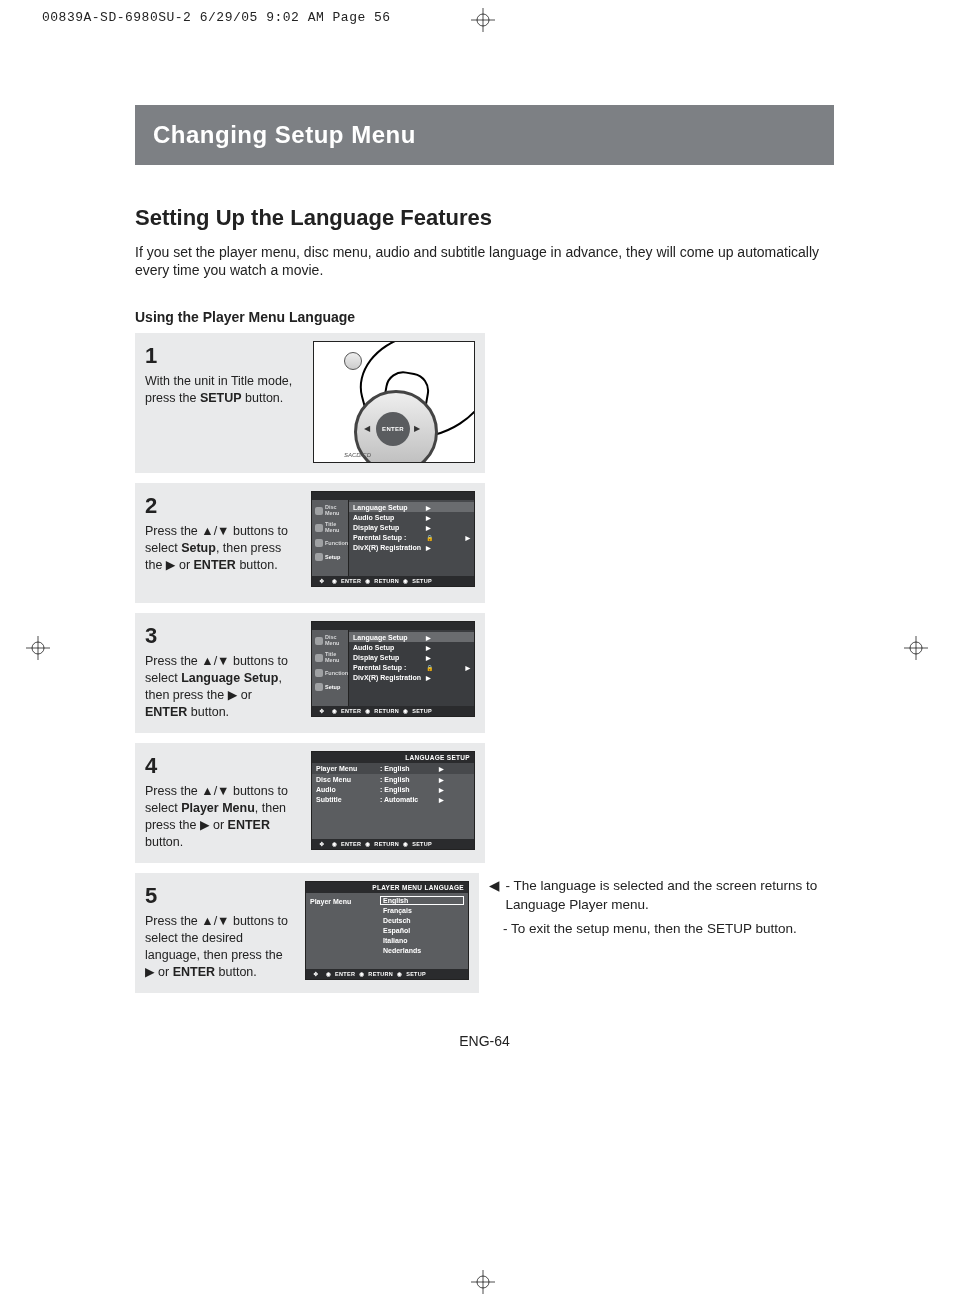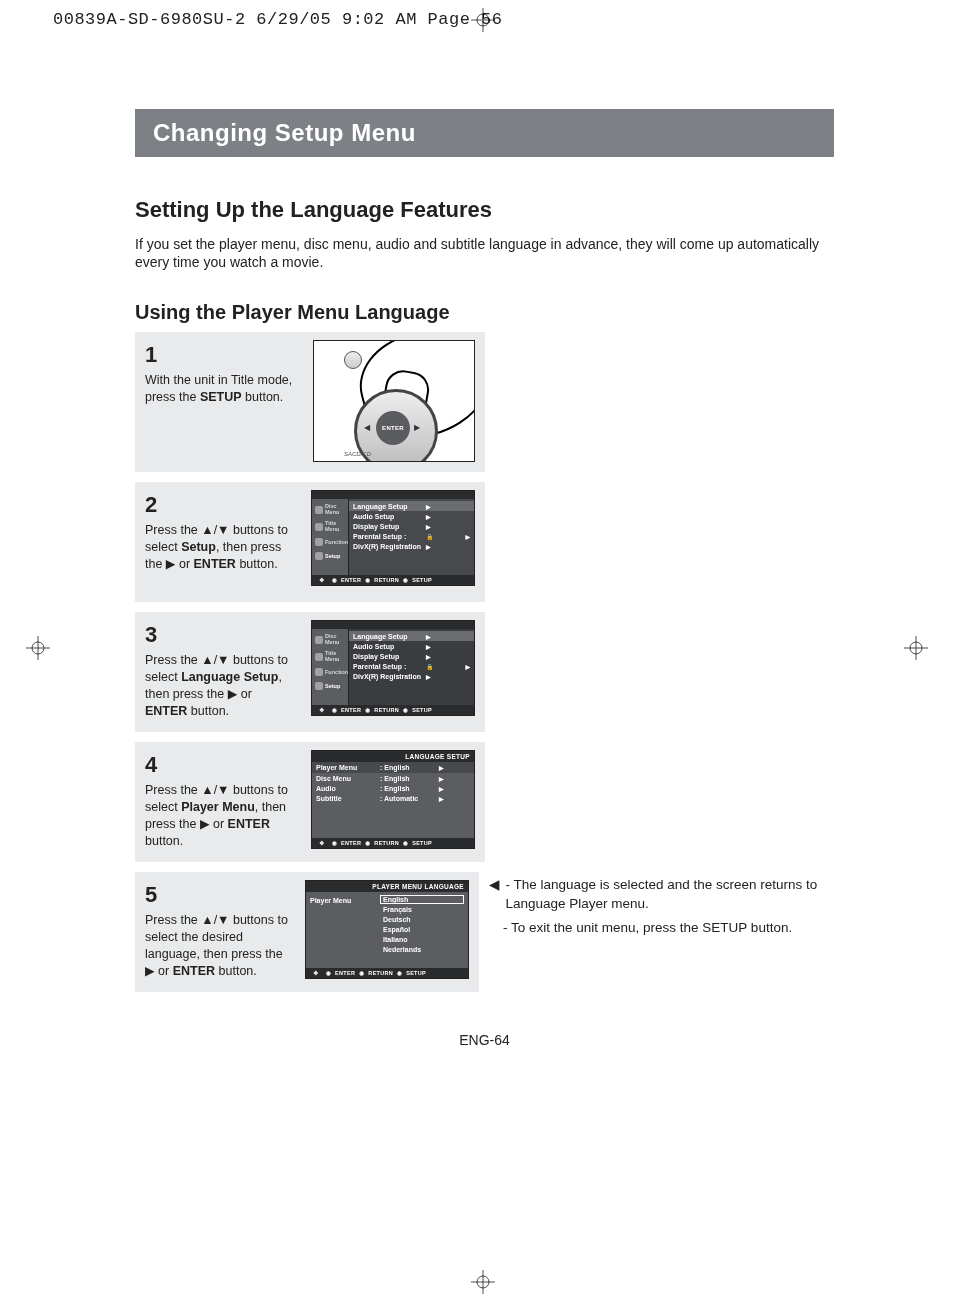--- a/index.html
+++ b/index.html
@@ -5,22 +5,22 @@
   body {
     margin: 0;
     padding: 0;
     font-family: Helvetica, Arial, sans-serif;
     background: #fff;
     color: #222;
     width: 954px;
   }
   .top-meta {
     font-family: "Courier New", monospace;
-    font-size: 17px;
-    padding: 10px 0 0 53px;
+    font-size: 13px;
+    padding: 10px 0 0 42px;
     letter-spacing: 0.5px;
   }
   .reg-top {
     position: absolute;
     top: 8px;
     left: calc(50% - 6px);
   }
   .reg-side {
     position: absolute;
     top: 636px;
@@ -40,36 +40,36 @@
     box-sizing: border-box;
   }
   .content {
     margin: 80px 120px 0 135px;
   }
   .banner {
     background: #7d8084;
     color: #fff;
     font-weight: bold;
     font-size: 24px;
-    padding: 10px 18px;
+    padding: 16px 18px;
     font-family: Helvetica, Arial, sans-serif;
     letter-spacing: 0.5px;
   }
   h2.section-title {
     font-size: 22px;
     font-weight: bold;
     margin: 40px 0 8px 0;
   }
   p.intro {
     font-size: 14px;
     line-height: 1.3;
     margin: 12px 0 30px 0;
   }
   h3.sub {
-    font-size: 20px;
+    font-size: 14px;
     font-weight: bold;
     margin: 0 0 8px 0;
   }
   .steps {
     display: flex;
     flex-direction: column;
     gap: 10px;
   }
   .step-row {
     display: flex;
@@ -543,21 +543,21 @@
             </div>
           </div>
         </div>
 
         <div class="side-notes">
           <div class="li">
             <span>◀</span>
             <span>- The language is selected and the screen returns to Language Player menu.</span>
           </div>
           <div class="li" style="padding-left:14px">
-            <span>- To exit the unit menu, press the SETUP button.</span>
+            <span>- To exit the setup menu, then the SETUP button.</span>
           </div>
         </div>
       </div>
 
     </div>
 
     <div class="page-num">ENG-64</div>
   </div>
 </div>
 

